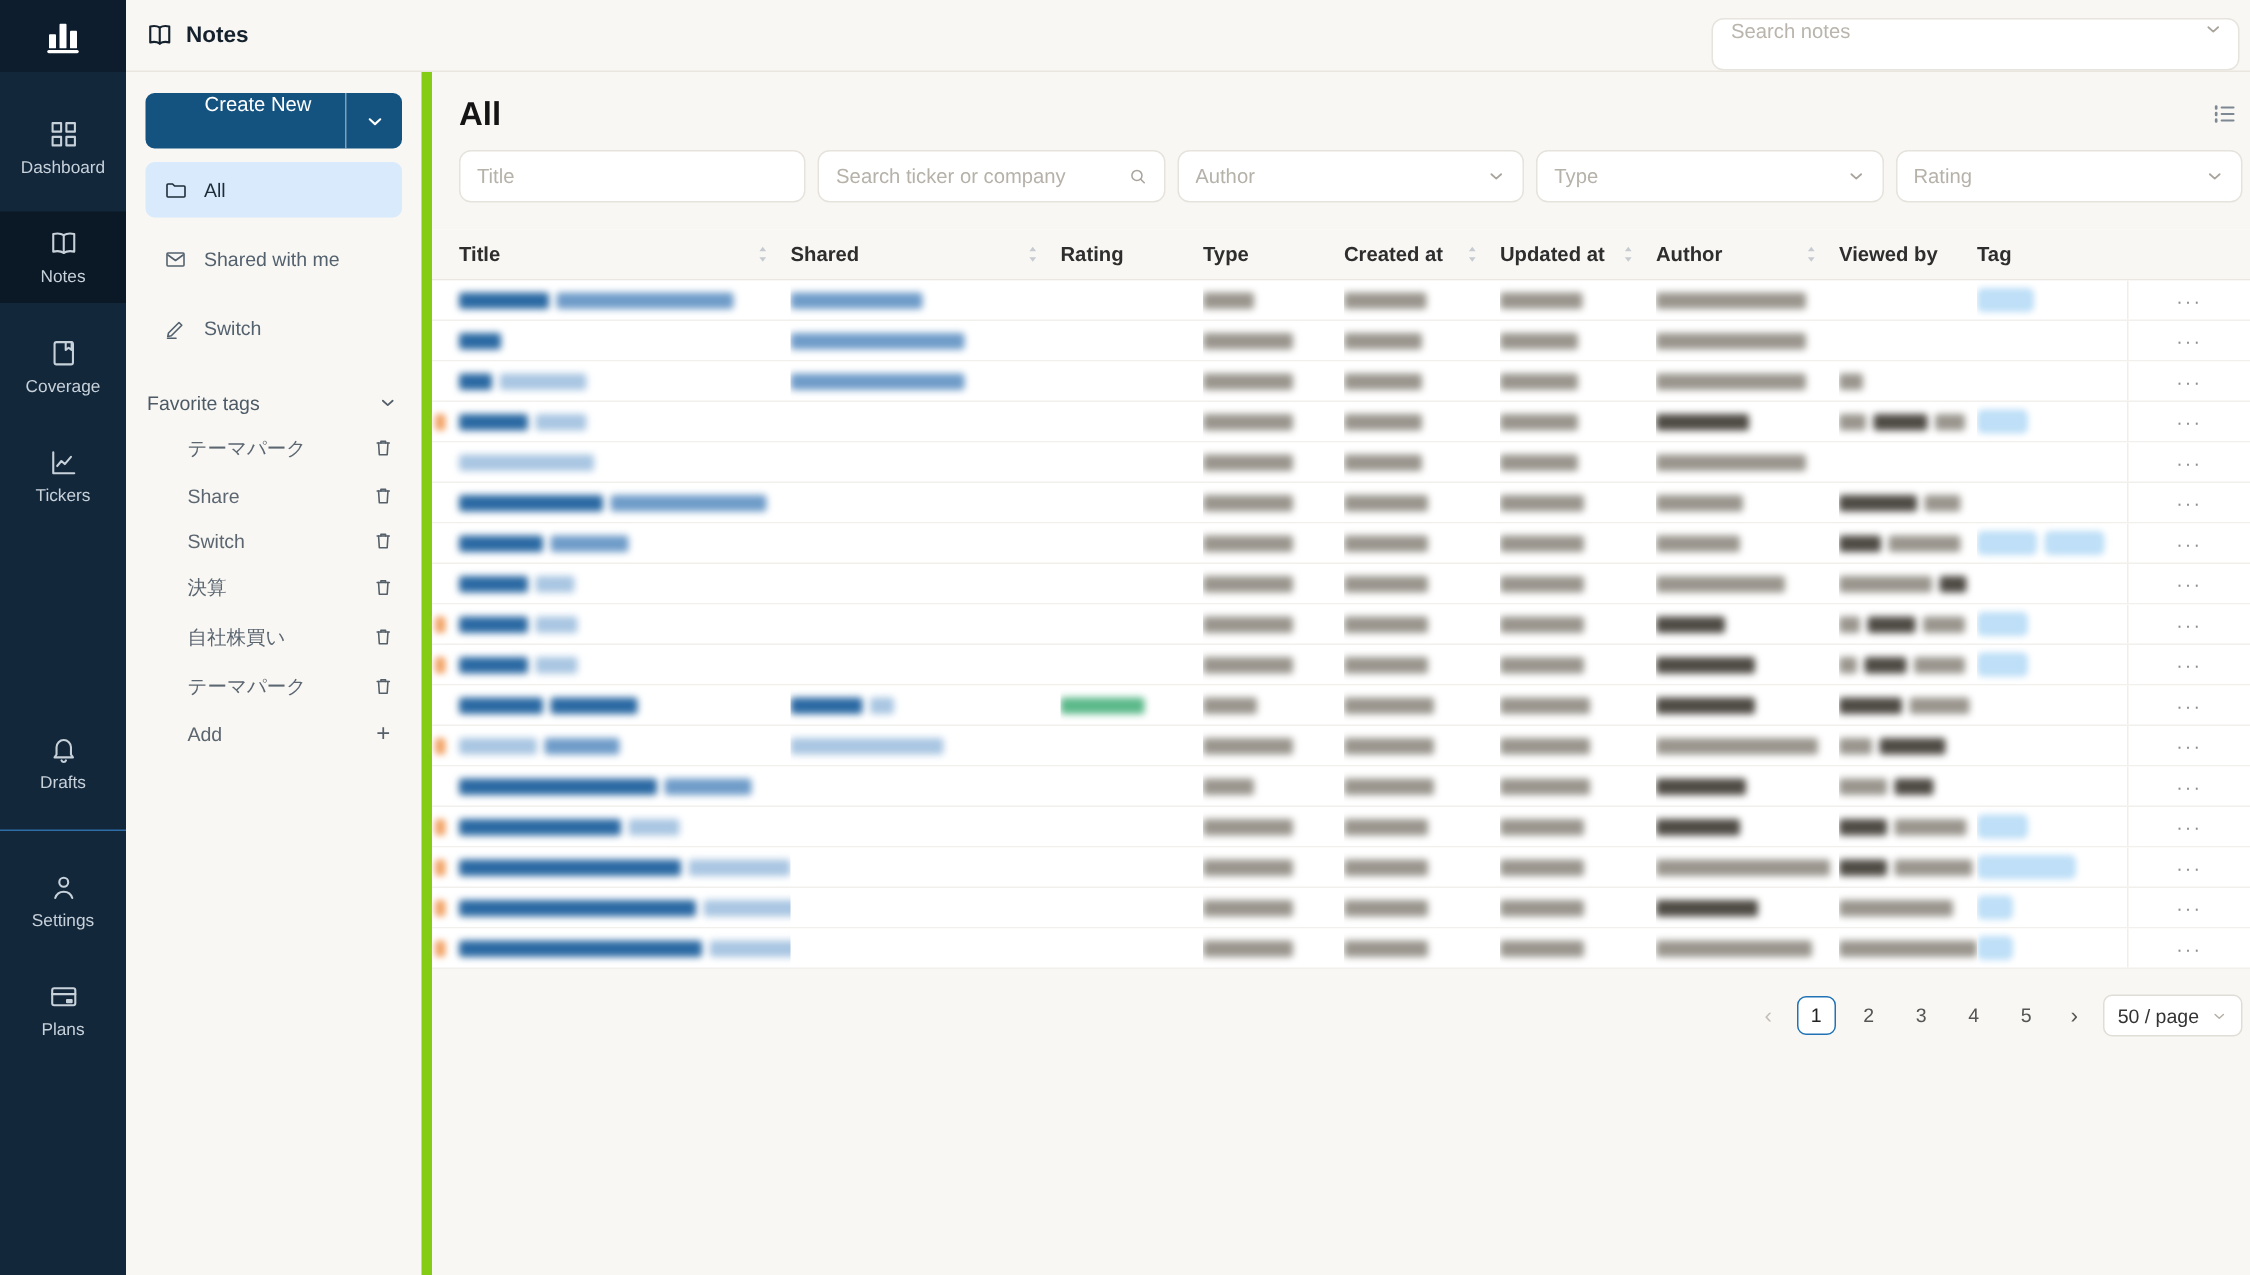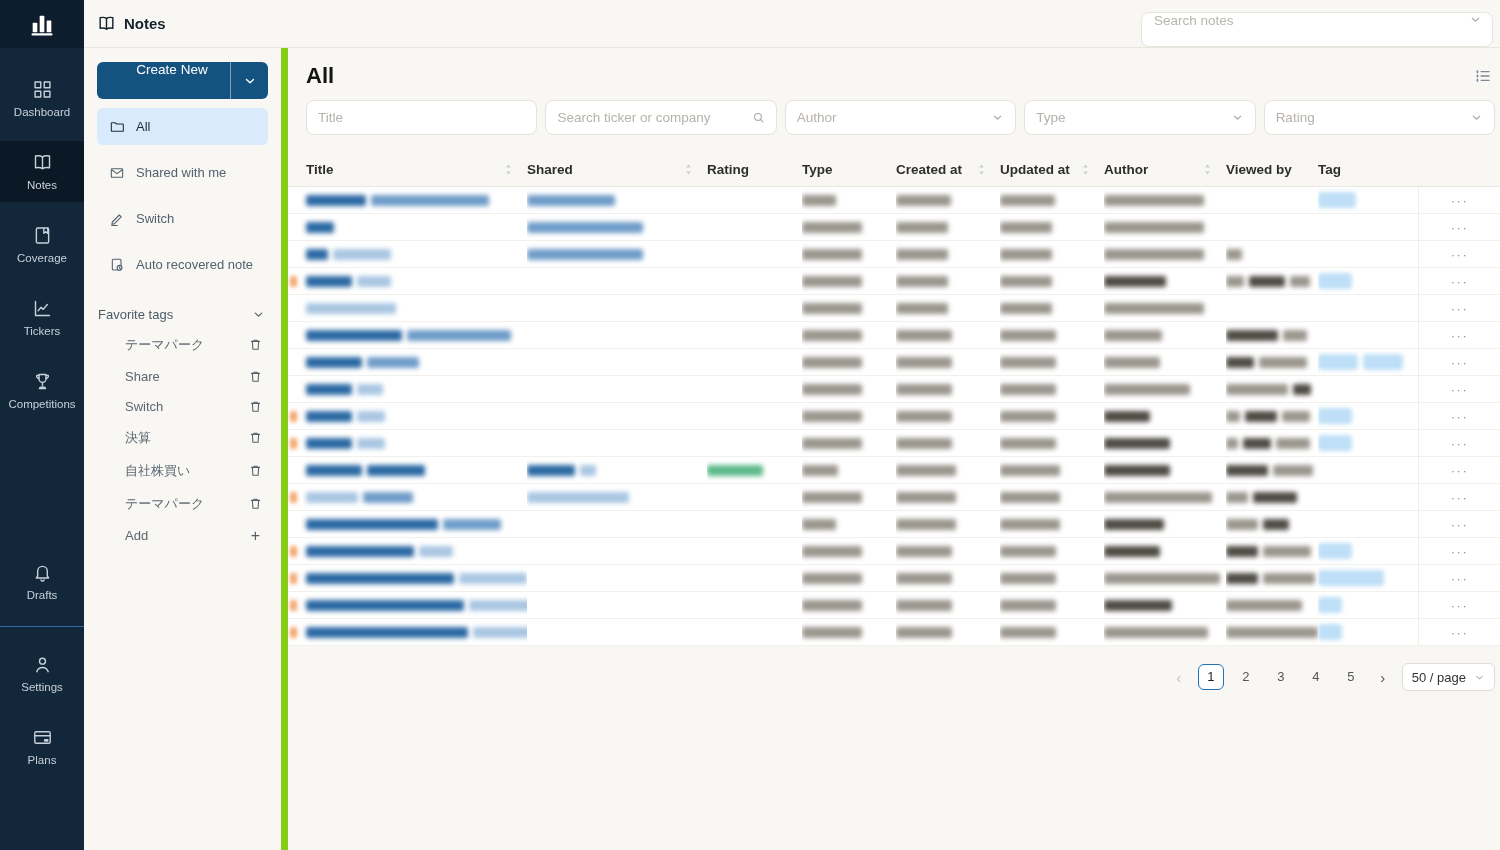--- a/index.html
+++ b/index.html
@@ -130,32 +130,20 @@
         </div>
         <div class="rail-item">
           <span class="icn">
             <svg viewBox="0 0 24 24" fill="none" stroke="currentColor" stroke-width="1.6" stroke-linecap="round" stroke-linejoin="round">
               <path d="M4 4v16h16"></path>
               <path d="M7 14.5l3.2-3.8 2.6 2.3L17.5 7.5"></path>
             </svg>
           </span>
           <span>Tickers</span>
         </div>
-        <div class="rail-item">
-          <span class="icn">
-            <svg viewBox="0 0 24 24" fill="none" stroke="currentColor" stroke-width="1.6" stroke-linecap="round" stroke-linejoin="round">
-              <path d="M8 4h8v5a4 4 0 0 1-8 0V4z"></path>
-              <path d="M8 5H5.5a2.5 2.5 0 0 0 2.7 3.4"></path>
-              <path d="M16 5h2.5a2.5 2.5 0 0 1-2.7 3.4"></path>
-              <path d="M12 13v3.2"></path>
-              <path d="M8.5 20c.4-2.3 6.6-2.3 7 0z"></path>
-            </svg>
-          </span>
-          <span>Competitions</span>
-        </div>
       </nav>
     <div class="rail-spacer"></div>
     <nav class="rail-nav" style="margin-top:0">
         <div class="rail-item">
           <span class="icn">
             <svg viewBox="0 0 24 24" fill="none" stroke="currentColor" stroke-width="1.6" stroke-linecap="round" stroke-linejoin="round">
               <path d="M6.5 16v-5.5a5.5 5.5 0 0 1 11 0V16l1.5 2.2H5L6.5 16z"></path>
               <path d="M10.3 20.5a1.8 1.8 0 0 0 3.4 0"></path>
             </svg>
           </span>
@@ -241,30 +229,20 @@
             </div>
             <div class="sub-item">
               <span class="icn">
                 <svg viewBox="0 0 24 24" fill="none" stroke="currentColor" stroke-width="1.6" stroke-linecap="round" stroke-linejoin="round">
                   <path d="M5 16.5L15.5 6l2.8 2.8L7.8 19.3 4.3 20z"></path>
                   <path d="M4 21.7h8.5"></path>
                 </svg>
               </span>
               <span>Switch</span>
             </div>
-            <div class="sub-item">
-              <span class="icn">
-                <svg viewBox="0 0 24 24" fill="none" stroke="currentColor" stroke-width="1.6" stroke-linecap="round" stroke-linejoin="round">
-                  <rect x="5" y="3.5" width="13" height="16" rx="1.5"></rect>
-                  <circle cx="15.8" cy="16.2" r="3.6" fill="#f8f7f3"></circle>
-                  <path d="M15.8 14.5v1.9l1.4.9"></path>
-                </svg>
-              </span>
-              <span>Auto recovered note</span>
-            </div>
           </nav>
         <div class="fav-head">
           <span>Favorite tags</span>
           <span class="icn">
             <svg viewBox="0 0 24 24" fill="none" stroke="currentColor" stroke-width="2.2" stroke-linecap="round" stroke-linejoin="round">
                 <path d="M6 9.5L12 15l6-5.5"></path>
               </svg>
           </span>
         </div>
         <div class="tag-list">

